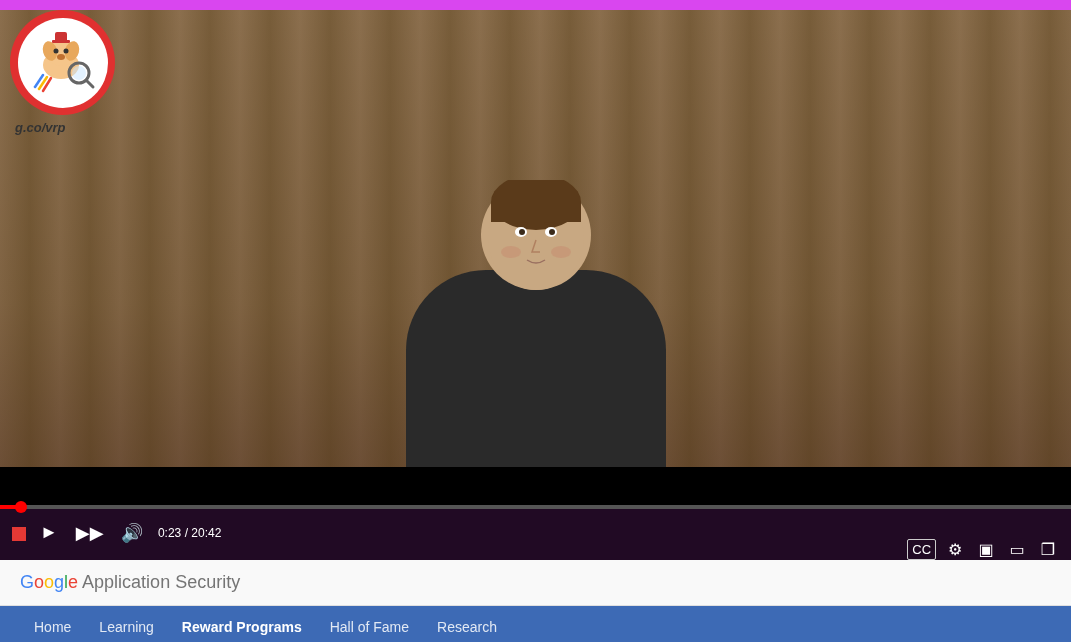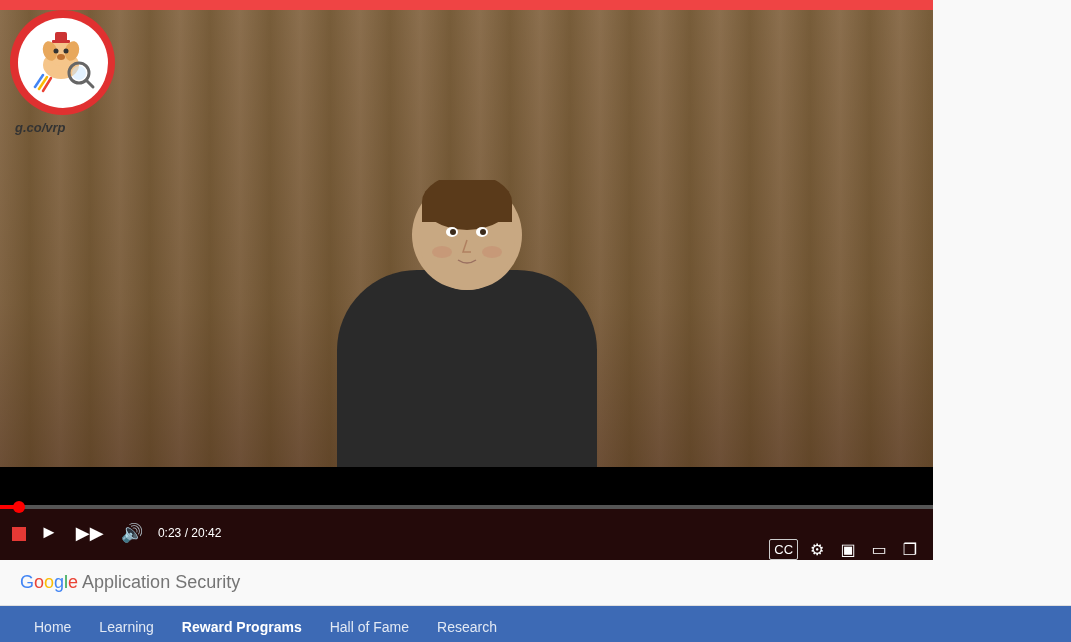--- a/index.html
+++ b/index.html
@@ -1,23 +1,23 @@
 <!DOCTYPE html>
 <html><head>
   <meta charset="utf-8">
   <style>
     * { box-sizing: border-box; margin: 0; padding: 0; }
     body { font-family: Arial, sans-serif; background: #f9f9f9; width: 1071px; overflow-x: hidden; }
 
     
     .video-wrapper {
       position: relative;
-      width: 933px;
+      width: 1071px;
       height: 560px;
-      background: #ef4444;
+      background: #d946ef;
       overflow: hidden;
     }
 
     
     .person {
       position: absolute;
       bottom: 60px;
       left: 50%;
       transform: translateX(-50%);
       width: 300px;

